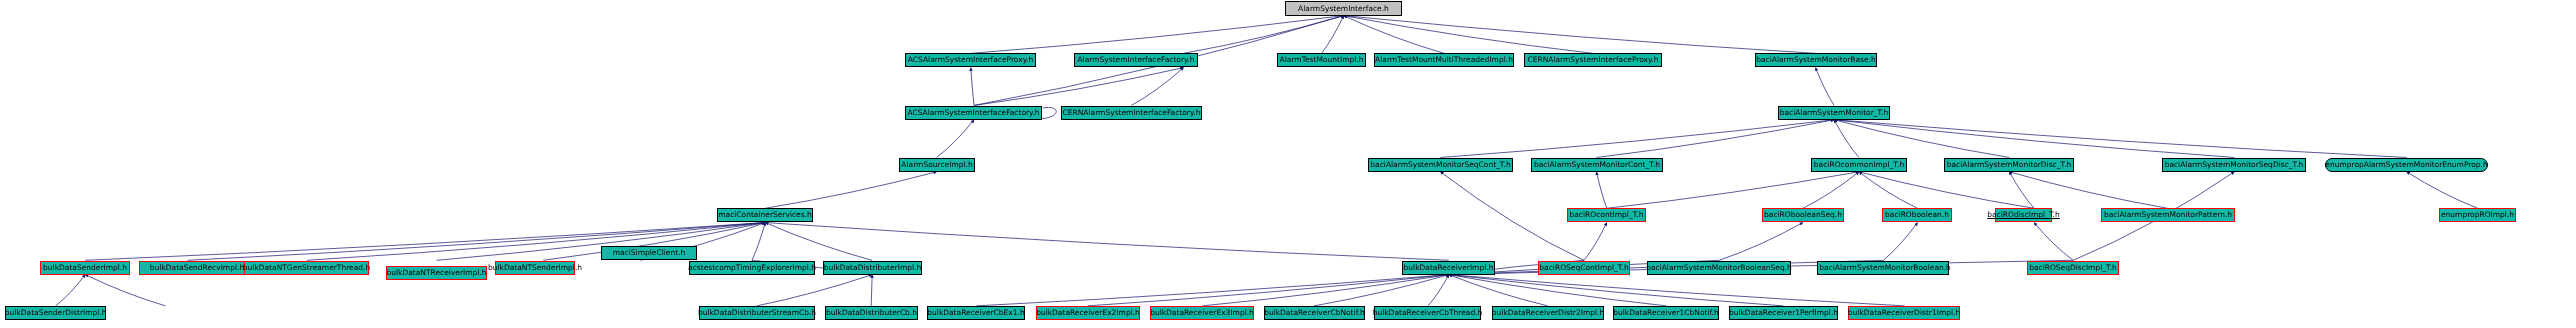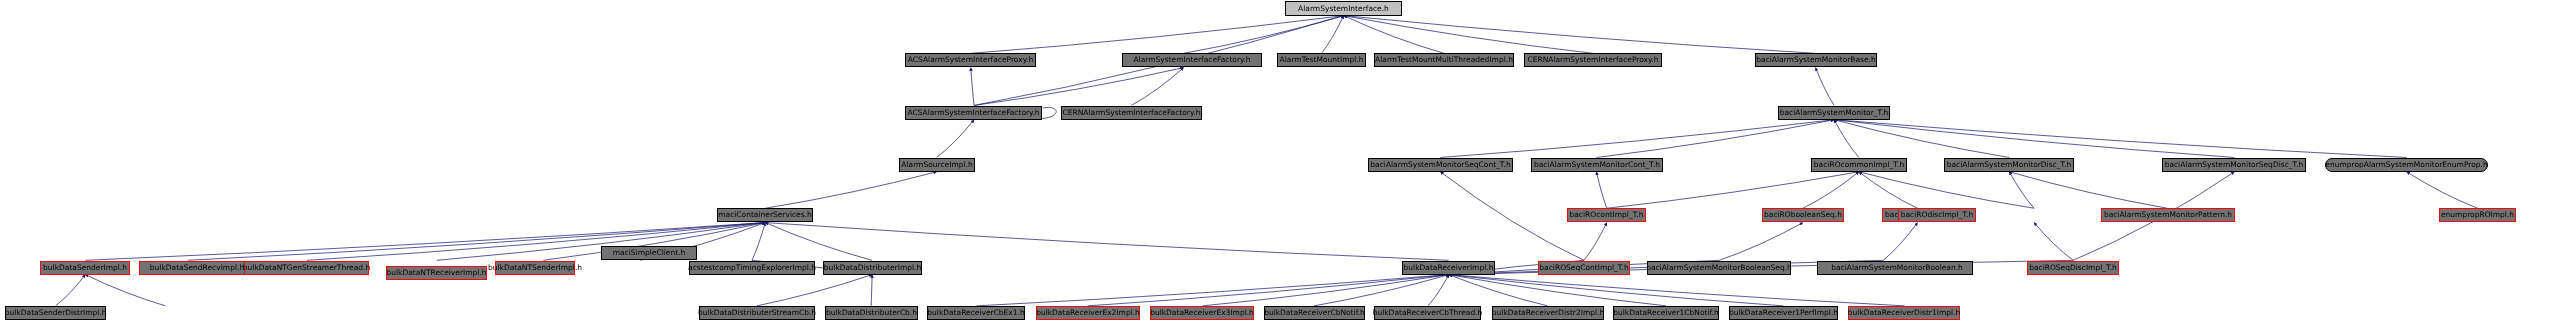--- a/index.html
+++ b/index.html
@@ -21,21 +21,21 @@
     position: absolute;
     left: 0;
     top: 0;
     width: 2576px;
     height: 328px;
     pointer-events: none;
   }
   .node {
     position: absolute;
     box-sizing: border-box;
-    background: #737373;
+    background: #14b8a6;
     border: 0.7px solid #000000;
     color: #000000;
     font-size: 7.5px;
     line-height: 1;
     display: flex;
     align-items: center;
     justify-content: center;
     white-space: nowrap;
     height: 14.3px;
     padding: 0 3.9px;
@@ -123,21 +123,21 @@
         <path d="M 3183 400 Q 2703.75 408.36 2224.5 422" fill="none" stroke="#191970" stroke-width="1.1" marker-end="url(#arrow)"></path>
       </g>
   </svg>
   <div id="nodes">
       <div class="node root" style="left: 1285px; top: 1.3px; width: 117px;">
         <span>AlarmSystemInterface.h</span>
       </div>
       <div class="node" style="left: 905px; top: 53px; width: 131px;">
         <span>ACSAlarmSystemInterfaceProxy.h</span>
       </div>
-      <div class="node" style="left: 1122px; top: 53px; width: 140px; align-items: center;">
+      <div class="node" style="left: 1074px; top: 53px; width: 124px; align-items: center;">
         <span>AlarmSystemInterfaceFactory.h</span>
       </div>
       <div class="node" style="left: 1277px; top: 53px; width: 89px;">
         <span>AlarmTestMountImpl.h</span>
       </div>
       <div class="node" style="left: 1374px; top: 53px; width: 140px;">
         <span>AlarmTestMountMultiThreadedImpl.h</span>
       </div>
       <div class="node" style="left: 1524px; top: 53px; width: 138px;">
         <span>CERNAlarmSystemInterfaceProxy.h</span>
@@ -180,21 +180,21 @@
       </div>
       <div class="node red" style="left: 1567px; top: 208px; width: 79px;">
         <span>baciROcontImpl_T.h</span>
       </div>
       <div class="node red" style="left: 1762px; top: 208px; width: 82px;">
         <span>baciRObooleanSeq.h</span>
       </div>
       <div class="node red" style="left: 1882px; top: 208px; width: 70px;">
         <span>baciROboolean.h</span>
       </div>
-      <div class="node red" style="left: 1898px; top: 208px; width: 78px;">
+      <div class="node red" style="left: 1995px; top: 208px; width: 57px; text-decoration: underline;">
         <span>baciROdiscImpl_T.h</span>
       </div>
       <div class="node red" style="left: 2101px; top: 208px; width: 134px;">
         <span>baciAlarmSystemMonitorPattern.h</span>
       </div>
       <div class="node red" style="left: 2439px; top: 208px; width: 77px;">
         <span>enumpropROImpl.h</span>
       </div>
       <div class="node red" style="left: 40px; top: 261px; width: 90px;">
         <span>bulkDataSenderImpl.h</span>
@@ -222,21 +222,21 @@
       </div>
       <div class="node" style="left: 1402px; top: 261px; width: 93px;">
         <span>bulkDataReceiverImpl.h</span>
       </div>
       <div class="node red" style="left: 1538px; top: 261px; width: 92px;">
         <span>baciROSeqContImpl_T.h</span>
       </div>
       <div class="node" style="left: 1647px; top: 261px; width: 144px;">
         <span>baciAlarmSystemMonitorBooleanSeq.h</span>
       </div>
-      <div class="node" style="left: 1817px; top: 261px; width: 156px; padding-left: 8px;">
+      <div class="node" style="left: 1817px; top: 261px; width: 132px; padding-left: 8px;">
         <span>baciAlarmSystemMonitorBoolean.h</span>
       </div>
       <div class="node red" style="left: 2027px; top: 261px; width: 92px;">
         <span>baciROSeqDiscImpl_T.h</span>
       </div>
       <div class="node" style="left: 5.2px; top: 306px; width: 101px;">
         <span>bulkDataSenderDistrImpl.h</span>
       </div>
       <div class="node" style="left: 117px; top: 306px; width: 96px; margin-top: 28px;">
         <span>bulkDataSenderEx1Impl.h</span>

